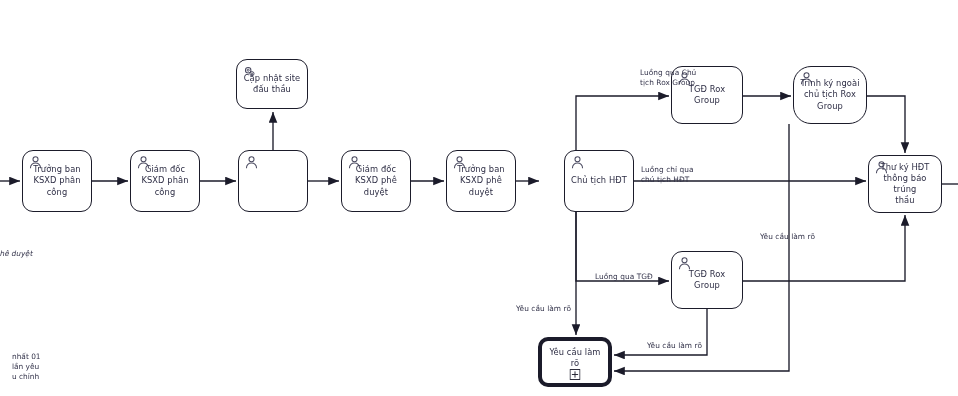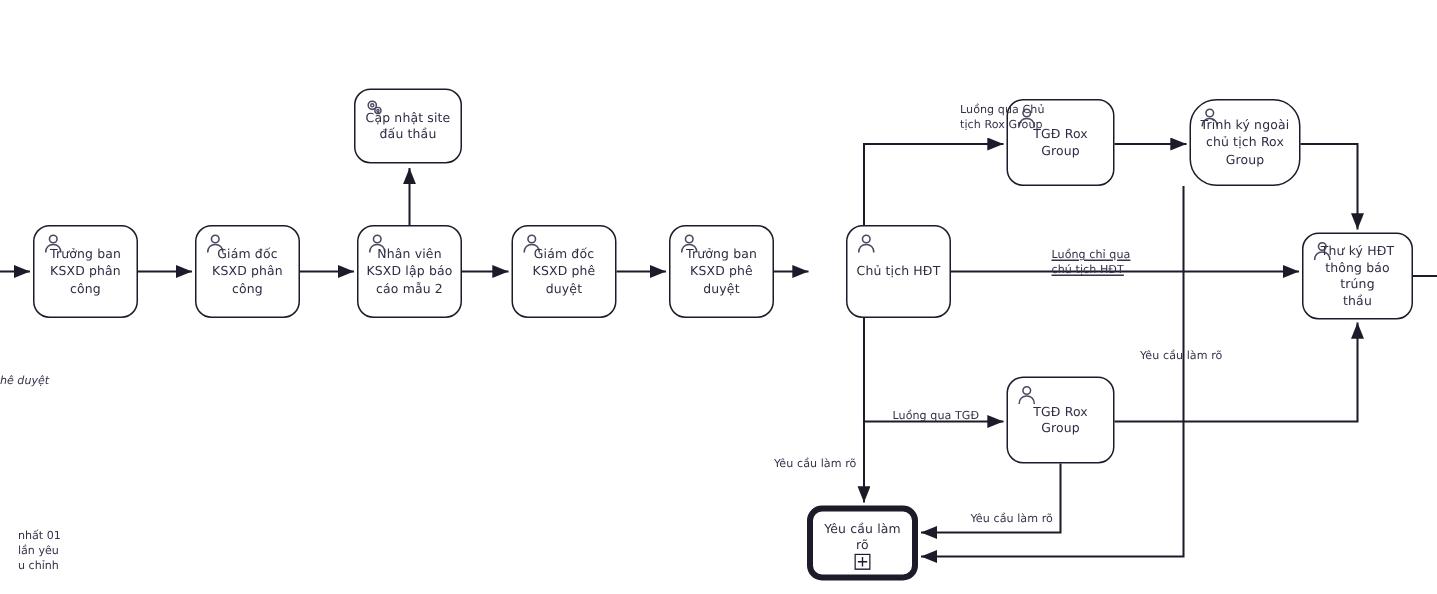--- a/index.html
+++ b/index.html
@@ -141,23 +141,20 @@
 công</span>
   </div>
 
   <div class="node" style="left:238px;top:150px;width:70px;height:62px;">
     <span class="task-icon">
       <svg viewBox="0 0 16 16" width="15" height="15">
         <circle cx="8" cy="4.6" r="2.7" fill="none" stroke="#3a3a52" stroke-width="1.1"></circle>
         <path d="M2.6,14.2 C2.6,10.4 5,8.6 8,8.6 C11,8.6 13.4,10.4 13.4,14.2" fill="none" stroke="#3a3a52" stroke-width="1.1"></path>
       </svg>
     </span>
-    <span class="node-label">Nhân viên
-KSXD lập báo
-cáo mẫu 2</span>
   </div>
 
   <div class="node" style="left:236px;top:59px;width:72px;height:50px;">
     <span class="task-icon">
       <svg viewBox="0 0 16 16" width="15" height="15">
         <circle cx="6.6" cy="6.6" r="2.9" fill="none" stroke="#3a3a52" stroke-width="1.1"></circle>
         <circle cx="6.6" cy="6.6" r="1.1" fill="none" stroke="#3a3a52" stroke-width="1"></circle>
         <circle cx="10.6" cy="10.3" r="2.2" fill="none" stroke="#3a3a52" stroke-width="1"></circle>
         <circle cx="10.6" cy="10.3" r="0.8" fill="none" stroke="#3a3a52" stroke-width=".9"></circle>
       </svg>
@@ -251,21 +248,21 @@
     <span class="sub-marker">
       <svg viewBox="0 0 12 12" width="11" height="11">
         <rect x="0.6" y="0.6" width="10.8" height="10.8" fill="none" stroke="#1b1b2a" stroke-width="1"></rect>
         <path d="M6,2.6 L6,9.4 M2.6,6 L9.4,6" stroke="#1b1b2a" stroke-width="1"></path>
       </svg>
     </span>
   </div>
 
   <div class="edge-label" style="left:600px;top:68px;margin-left:40px;">Luồng qua Chủ
 tịch Rox Group</div>
-  <div class="edge-label" style="left:701px;top:165px;text-decoration:underline;">Luồng chỉ qua
+  <div class="edge-label" style="left:641px;top:165px;">Luồng chỉ qua
 chú tịch HĐT</div>
   <div class="edge-label" style="left:595px;top:272px;">Luồng qua TGĐ</div>
   <div class="edge-label" style="left:760px;top:232px;">Yêu cầu làm rõ</div>
   <div class="edge-label" style="left:516px;top:304px;">Yêu cầu làm rõ</div>
   <div class="edge-label" style="left:647px;top:341px;">Yêu cầu làm rõ</div>
 
   <div class="clip-text" style="left:0px;top:249px;font-style:italic;">hê duyệt</div>
   <div class="clip-text" style="left:12px;top:352px;">nhất 01
 lần yêu
 u chỉnh</div>

